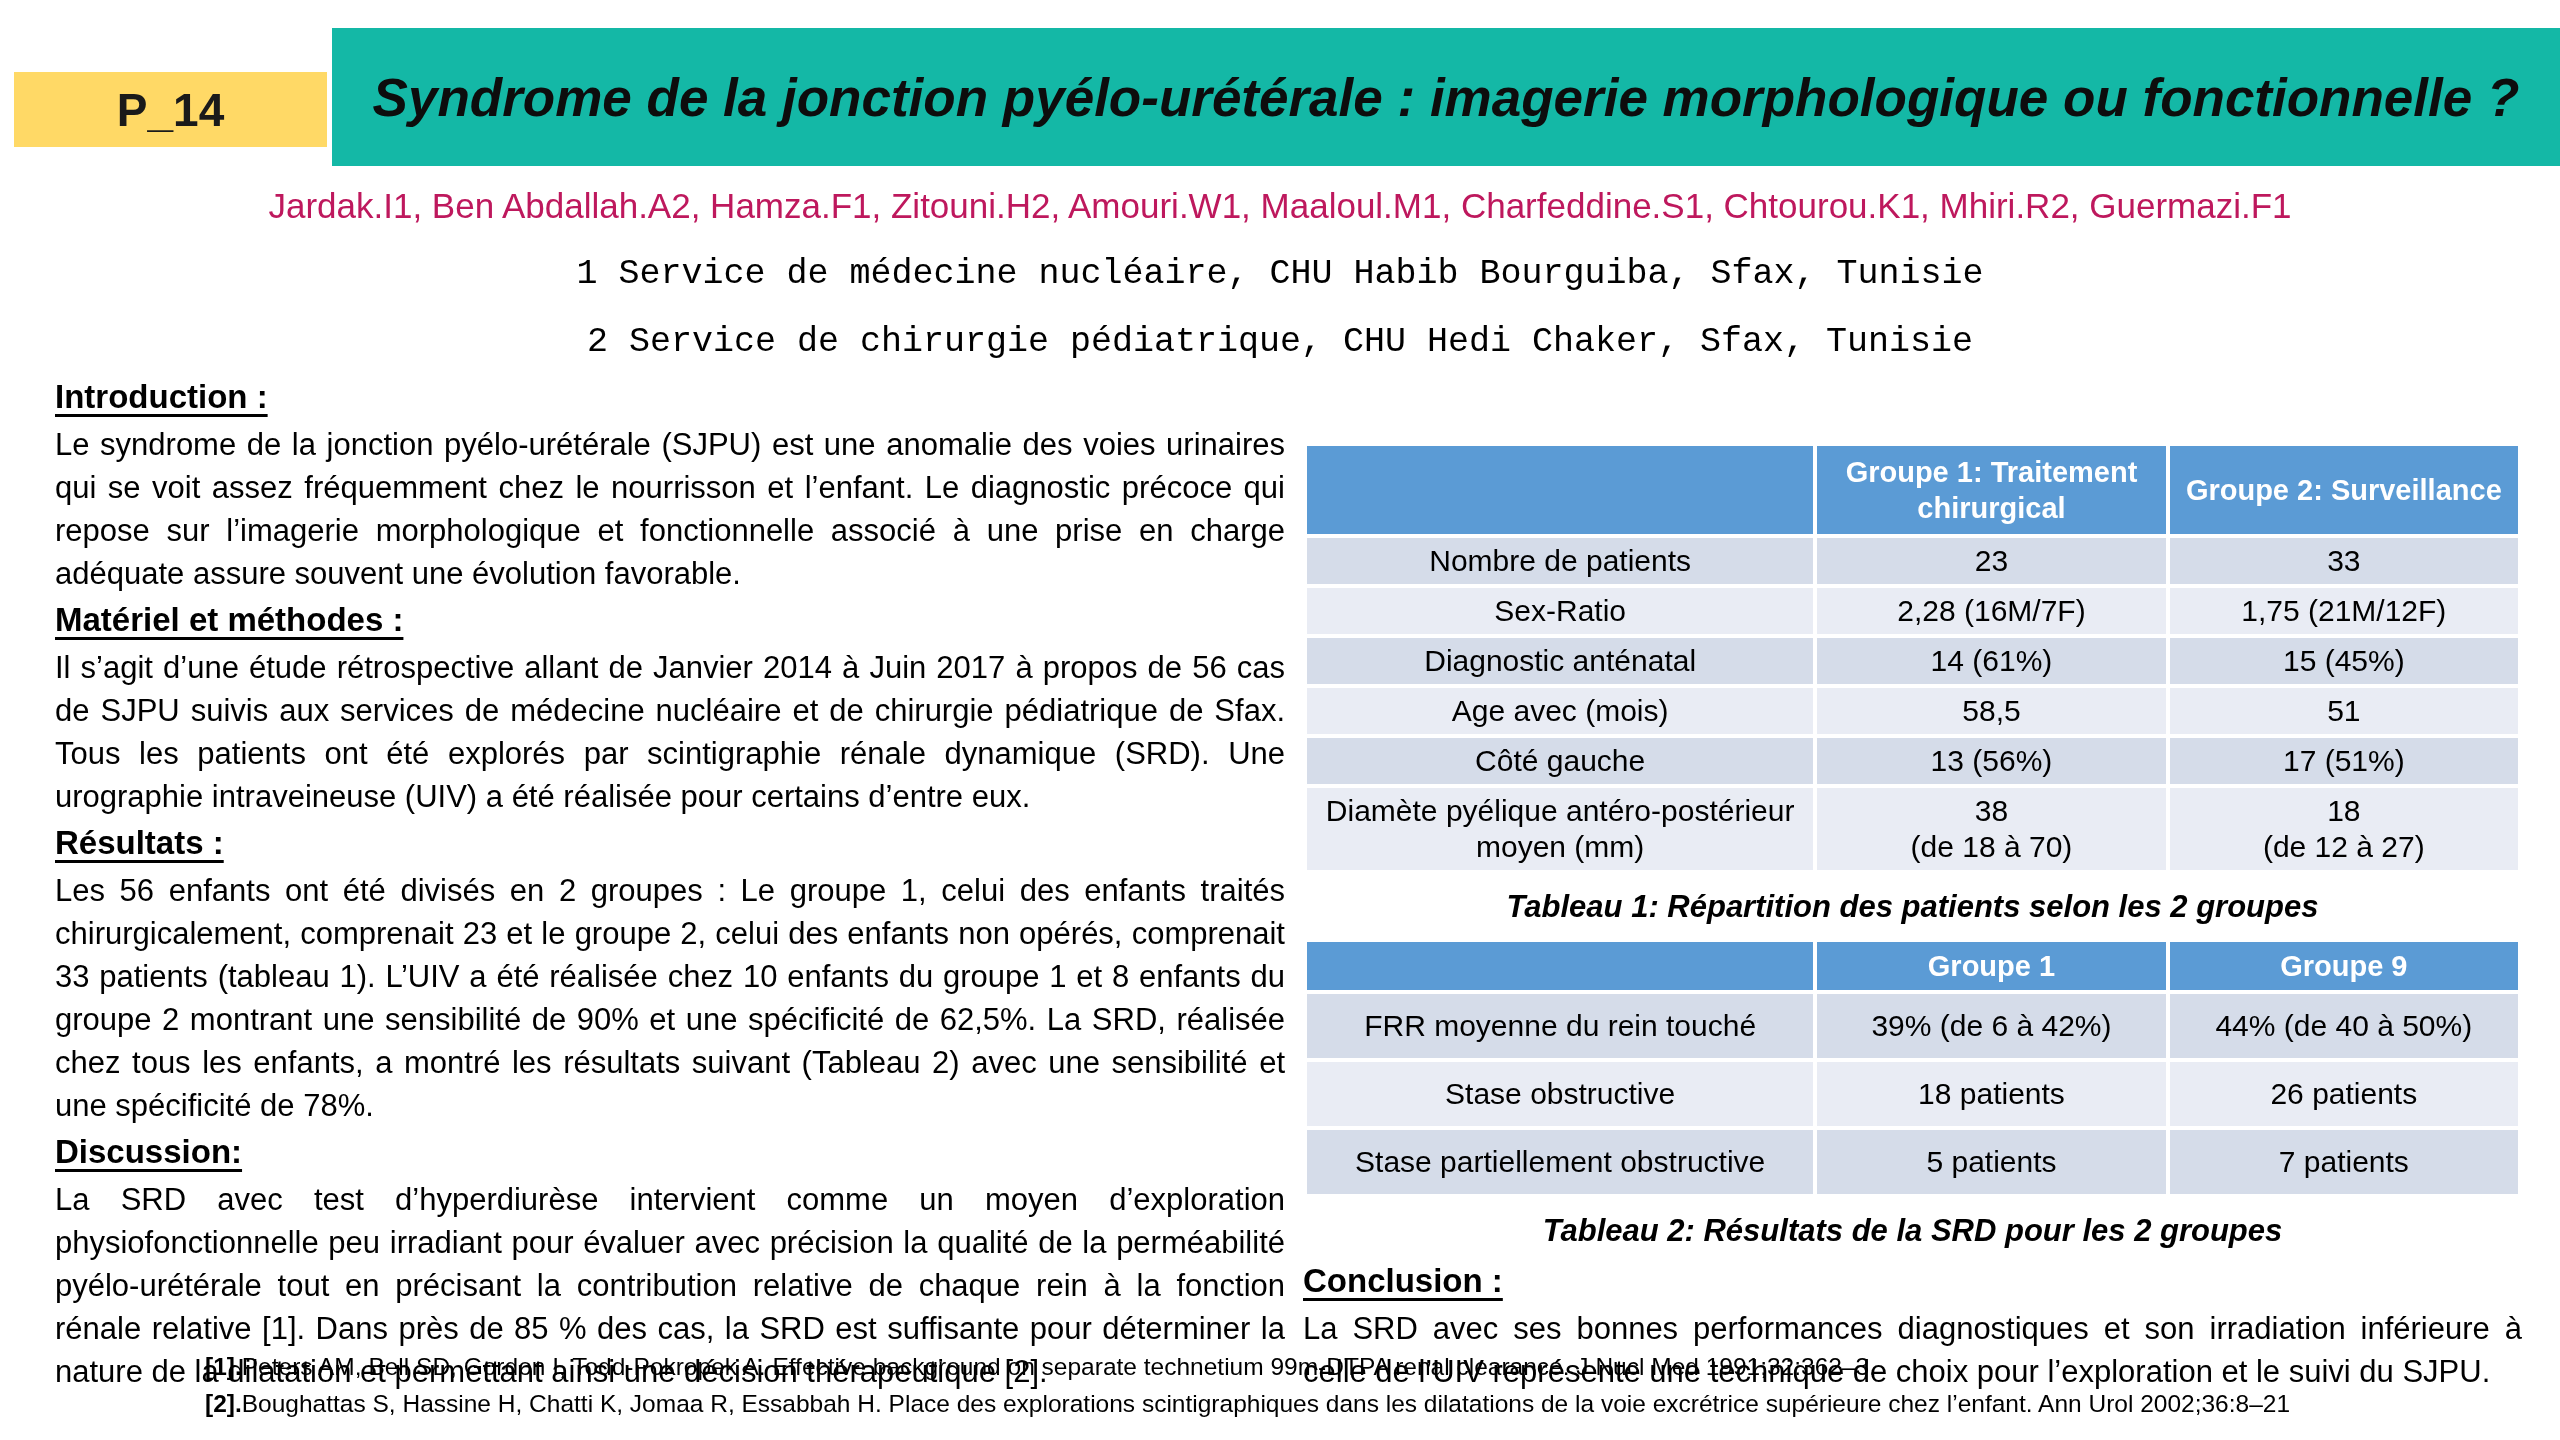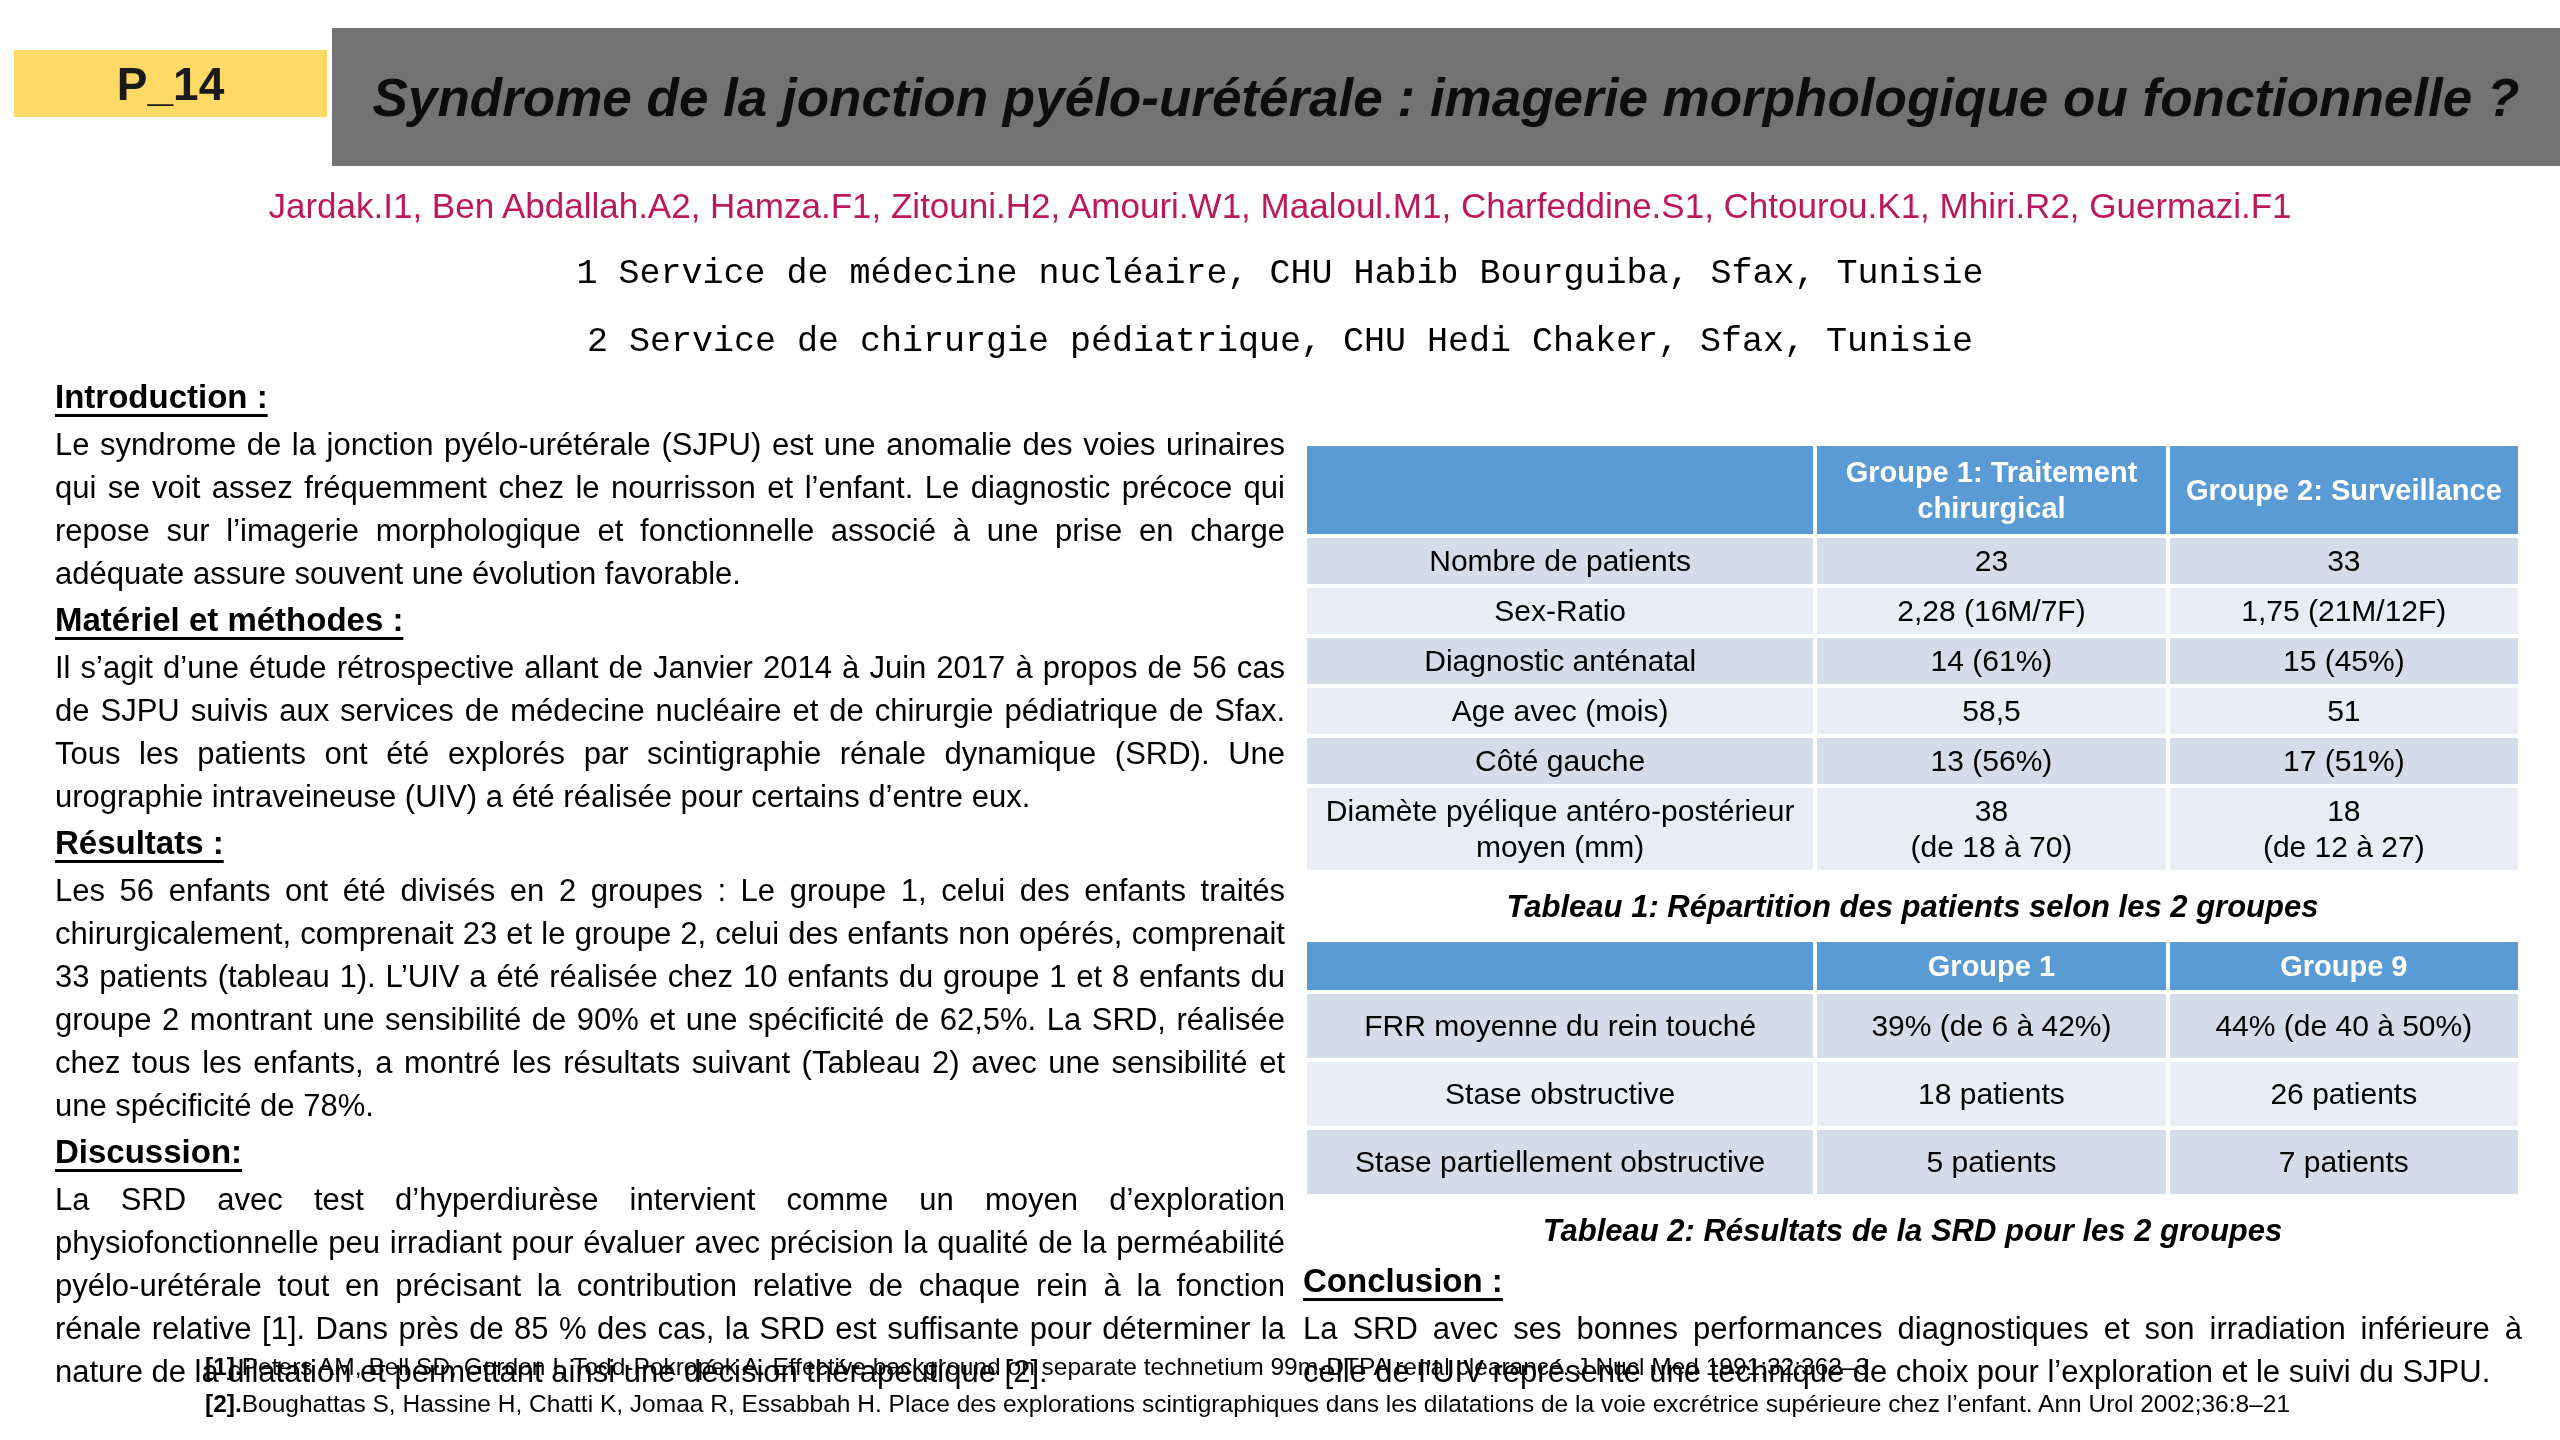--- a/index.html
+++ b/index.html
@@ -2,27 +2,27 @@
 <html><head>
 <meta charset="utf-8">
 <style>
   html, body { margin:0; padding:0; }
   body {
     width:2560px; height:1440px; position:relative; overflow:hidden;
     background:#ffffff; color:#000;
     font-family:"Liberation Sans", sans-serif;
   }
   .badge {
-    position:absolute; left:14px; top:50px; width:313px; height:67px;
+    position:absolute; left:14px; top:72px; width:313px; height:75px;
     background:#FFD966; display:flex; align-items:center; justify-content:center;
     font-size:46px; font-weight:bold; color:#1a1a1a;
   }
   .banner {
     position:absolute; left:332px; top:28px; right:0; height:138px;
-    background:#737373; display:flex; align-items:center; justify-content:center;
+    background:#14b8a6; display:flex; align-items:center; justify-content:center;
   }
   .banner-title {
     font-size:53px; font-weight:bold; font-style:italic; color:#0d0d0d;
     white-space:nowrap;
   }
   .authors {
     position:absolute; top:186px; left:0; right:0; text-align:center;
     font-size:35px; color:#be185d;
   }
   .affil { position:absolute; left:0; right:0; text-align:center; font-size:35px;font-family:Liberation Mono, monospace; }

